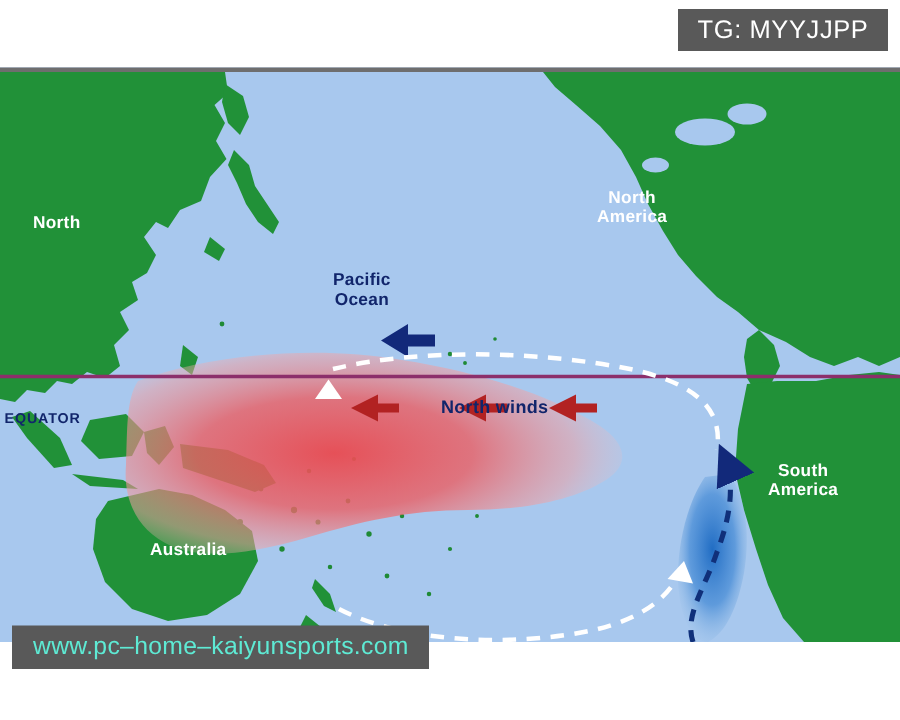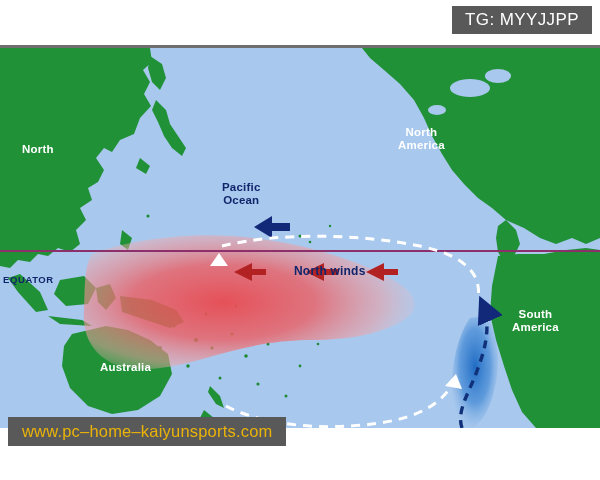--- a/index.html
+++ b/index.html
@@ -66,21 +66,21 @@
   #label-australia     { left: 100px; top: 313px; }
   #label-pacific-ocean { left: 222px; top: 133px; text-align: center; }
   #label-equator       { left: 3px;   top: 227px; }
   #label-trade-winds   { left: 294px; top: 217px; }
 
   
   #watermark {
     position: absolute;
     left: 8px; bottom: 10px;
     background: #595959;
-    color: #eab308;
+    color: #5eead4;
     font-size: 16.5px;
     padding: 6px 14px 7px 14px;
     line-height: 1;
     z-index: 60;
     letter-spacing: .2px;
     font-family: "Liberation Sans", sans-serif;
     text-align: right;
   }
 </style>
 </head>

